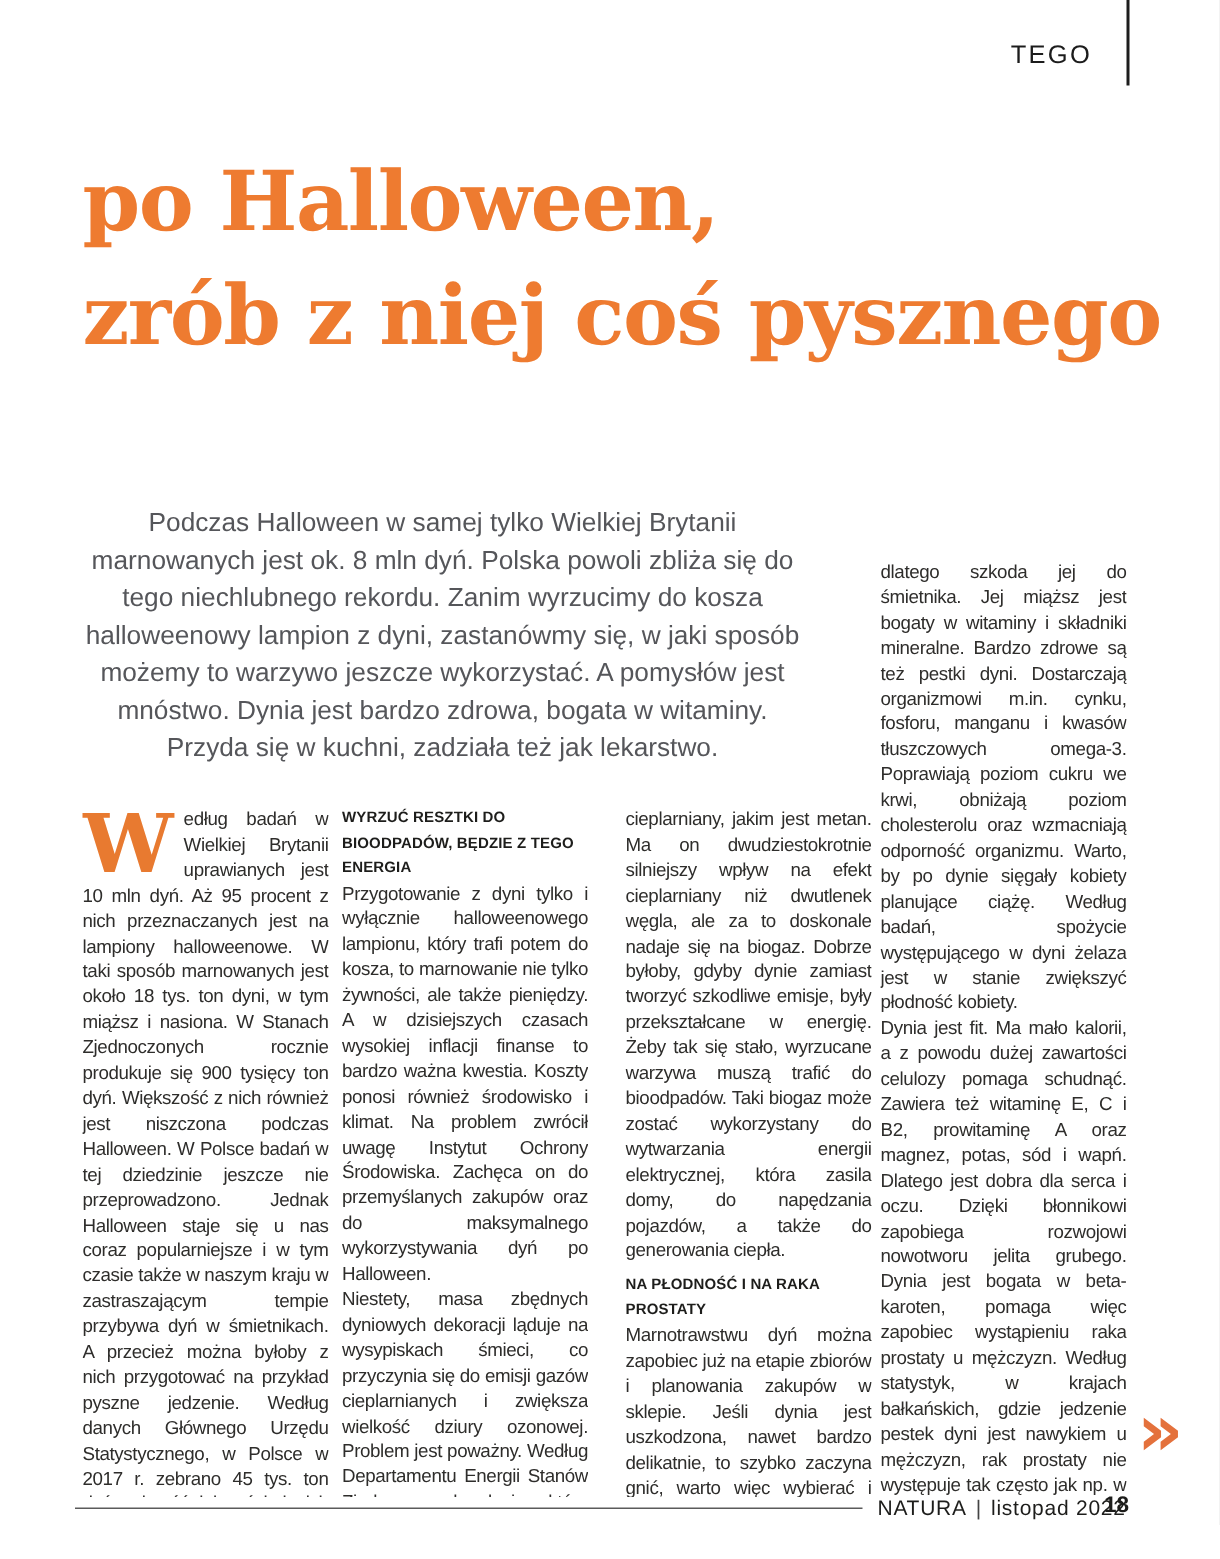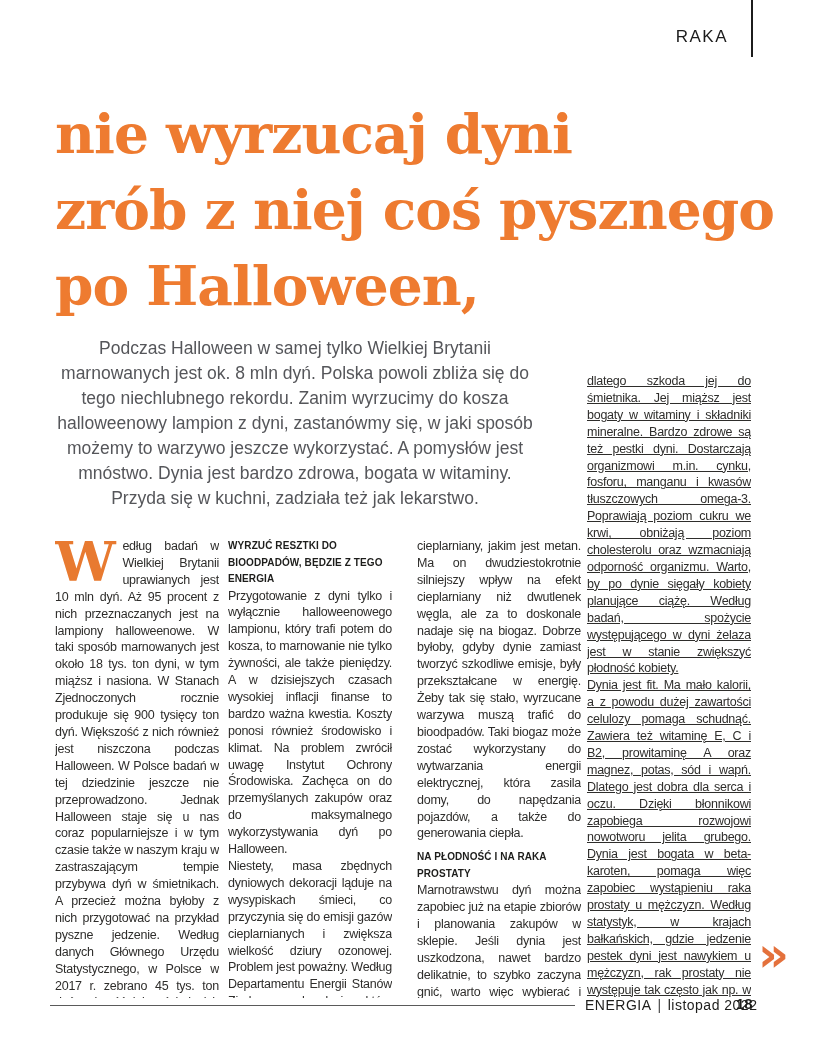--- a/index.html
+++ b/index.html
@@ -41,21 +41,21 @@
     position:absolute;top:538px;width:164px;
     font-size:12.5px;line-height:16.9px;letter-spacing:-0.25px;
     color:#2e2d2b;
     text-align:justify;
     hyphens:auto;
     overflow:hidden;
   }
   .col-1{left:55px;height:460px;}
   .col-2{left:228px;height:460px;}
   .col-3{left:417px;height:460px;}
-  .col-4{left:587px;top:373px;height:625px;text-decoration:underline;}
+  .col-4{left:587px;top:373px;height:625px;}
   .col p{margin:0;}
   .subhead{
     margin:0;
     font-size:10px;line-height:16.5px;letter-spacing:0.1px;
     font-weight:bold;color:#1d1d1b;
     text-align:left;
   }
   .subhead:not(:first-child){margin-top:7px;}
   .dropcap{
     float:left;
@@ -85,27 +85,26 @@
     font-size:48px;line-height:48px;font-weight:bold;
     color:#e4713c;
     font-family:"DejaVu Sans",sans-serif;
   }
 </style>
 </head>
 <body>
 
 <div class="page">
 
-  <span class="section-label">RAKA</span>
+  <span class="section-label">TEGO</span>
   <span class="section-divider"></span>
 
   <h1 class="headline">
-    <span>nie wyrzucaj dyni</span>
+    <span>po Halloween,</span>
     <span>zrób z niej coś pysznego</span>
-    <span>po Halloween,</span>
   </h1>
 
   <p class="lead">Podczas Halloween w samej tylko Wielkiej Brytanii marnowanych jest ok. 8 mln dyń. Polska powoli zbliża się do tego niechlubnego rekordu. Zanim wyrzucimy do kosza halloweenowy lampion z dyni, zastanówmy się, w jaki sposób możemy to warzywo jeszcze wykorzystać. A pomysłów jest mnóstwo. Dynia jest bardzo zdrowa, bogata w witaminy. Przyda się w kuchni, zadziała też jak lekarstwo.</p>
 
   <div class="col col-1">
       <p><span class="dropcap">W</span>edług badań w Wielkiej Brytanii uprawianych jest 10 mln dyń. Aż 95 procent z nich przeznaczanych jest na lampiony halloweenowe. W taki sposób marnowanych jest około 18 tys. ton dyni, w tym miąższ i nasiona. W Stanach Zjednoczonych rocznie produkuje się 900 tysięcy ton dyń. Większość z nich również jest niszczona podczas Halloween. W Polsce badań w tej dziedzinie jeszcze nie przeprowadzono. Jednak Halloween staje się u nas coraz popularniejsze i w tym czasie także w naszym kraju w zastraszającym tempie przybywa dyń w śmietnikach. A przecież można byłoby z nich przygotować na przykład pyszne jedzenie. Według danych Głównego Urzędu Statystycznego, w Polsce w 2017 r. zebrano 45 tys. ton dyń, rok później zaś było ich niemal dwa razy więcej. I te liczby wciąż rosną z roku na rok.</p>
     </div>
   <div class="col col-2">
       <h3 class="subhead">WYRZUĆ RESZTKI DO BIOODPADÓW, BĘDZIE Z TEGO ENERGIA</h3>
       <p>Przygotowanie z dyni tylko i wyłącznie halloweenowego lampionu, który trafi potem do kosza, to marnowanie nie tylko żywności, ale także pieniędzy. A w dzisiejszych czasach wysokiej inflacji finanse to bardzo ważna kwestia. Koszty ponosi również środowisko i klimat. Na problem zwrócił uwagę Instytut Ochrony Środowiska. Zachęca on do przemyślanych zakupów oraz do maksymalnego wykorzystywania dyń po Halloween.</p>
@@ -118,17 +117,17 @@
     </div>
   <div class="col col-4">
       <p>dlatego szkoda jej do śmietnika. Jej miąższ jest bogaty w witaminy i składniki mineralne. Bardzo zdrowe są też pestki dyni. Dostarczają organizmowi m.in. cynku, fosforu, manganu i kwasów tłuszczowych omega-3. Poprawiają poziom cukru we krwi, obniżają poziom cholesterolu oraz wzmacniają odporność organizmu. Warto, by po dynie sięgały kobiety planujące ciążę. Według badań, spożycie występującego w dyni żelaza jest w stanie zwiększyć płodność kobiety.</p>
       <p>Dynia jest fit. Ma mało kalorii, a z powodu dużej zawartości celulozy pomaga schudnąć. Zawiera też witaminę E, C i B2, prowitaminę A oraz magnez, potas, sód i wapń. Dlatego jest dobra dla serca i oczu. Dzięki błonnikowi zapobiega rozwojowi nowotworu jelita grubego. Dynia jest bogata w beta-karoten, pomaga więc zapobiec wystąpieniu raka prostaty u mężczyzn. Według statystyk, w krajach bałkańskich, gdzie jedzenie pestek dyni jest nawykiem u mężczyzn, rak prostaty nie występuje tak często jak np. w Ameryce.</p>
     </div>
 
   <span class="next-chevron">»</span>
 
   <div class="footer-rule"></div>
   <div class="footer-text">
-    <span>ENERGIA</span><span class="footer-sep">|</span><span>listopad 2022</span>
+    <span>NATURA</span><span class="footer-sep">|</span><span>listopad 2022</span>
   </div>
   <span class="page-number">18</span>
 
 </div>
 
 </body></html>

